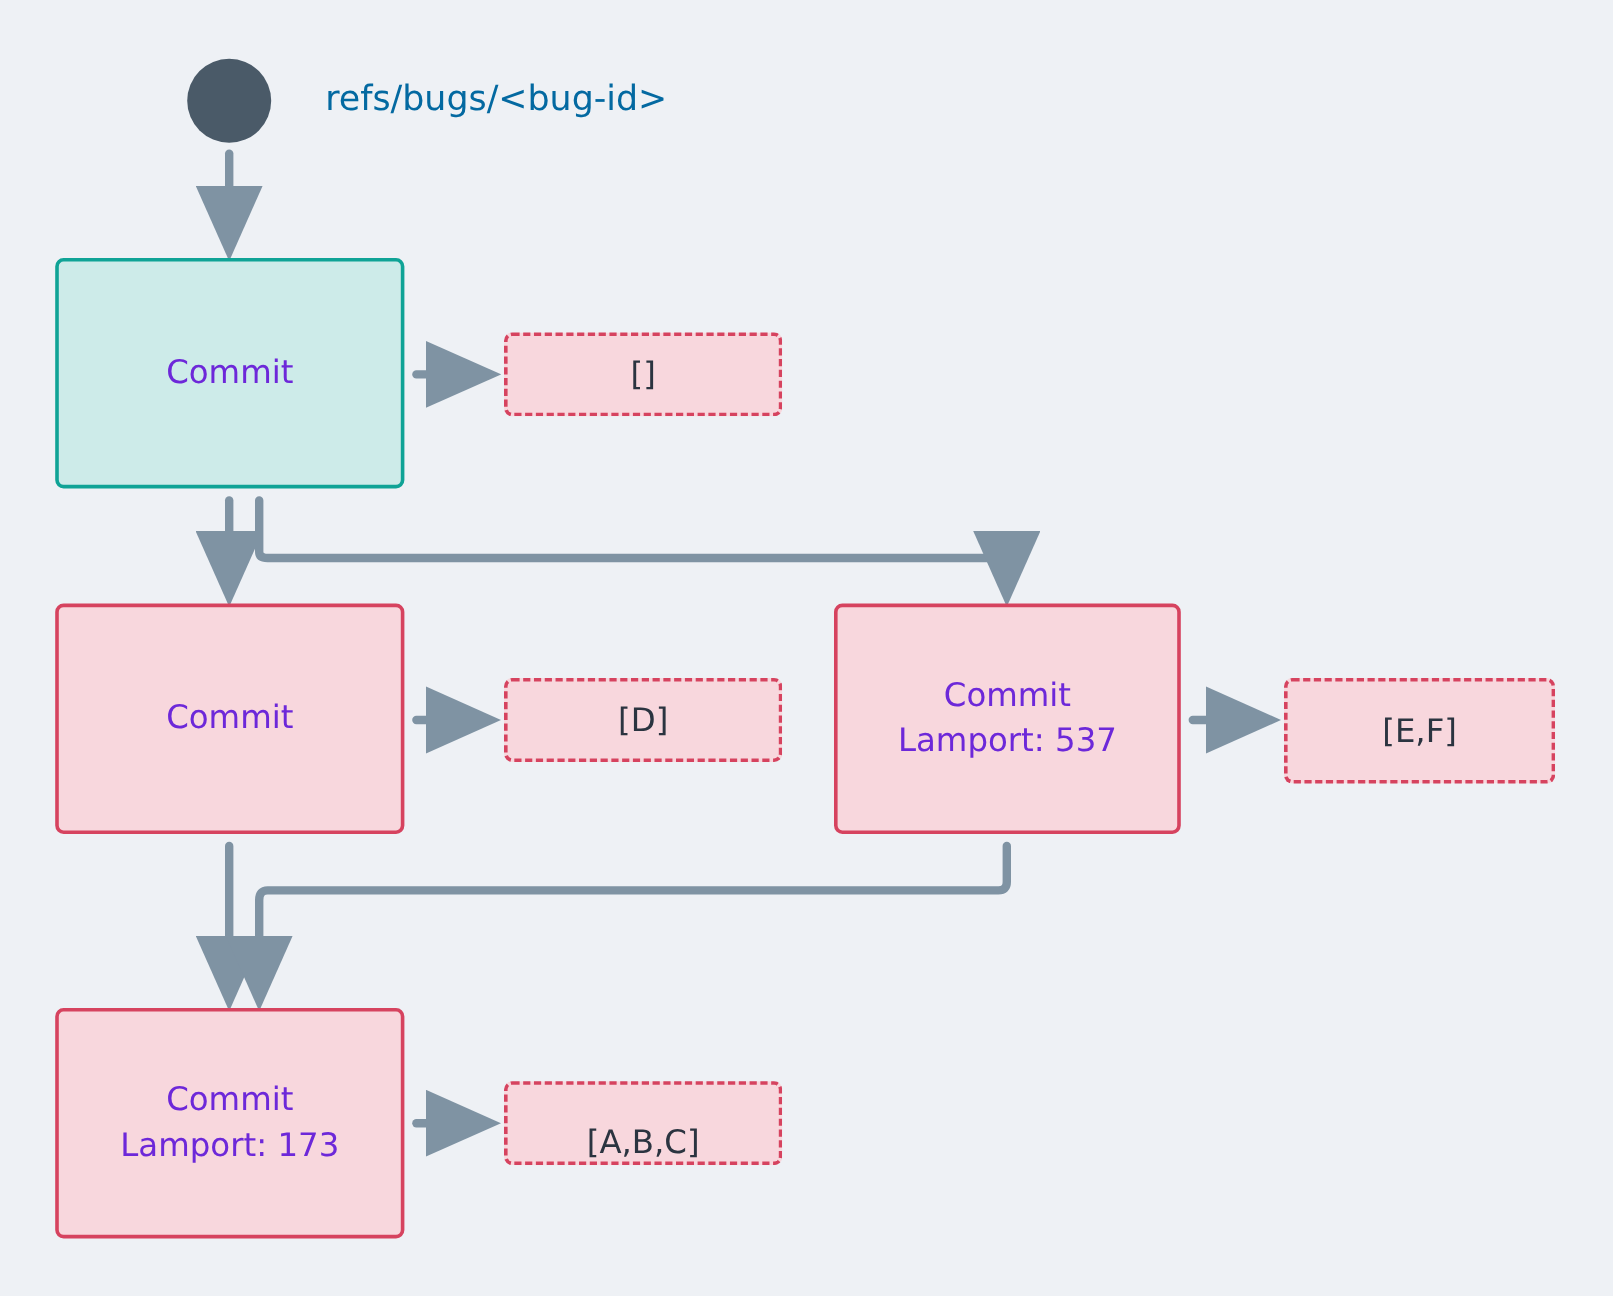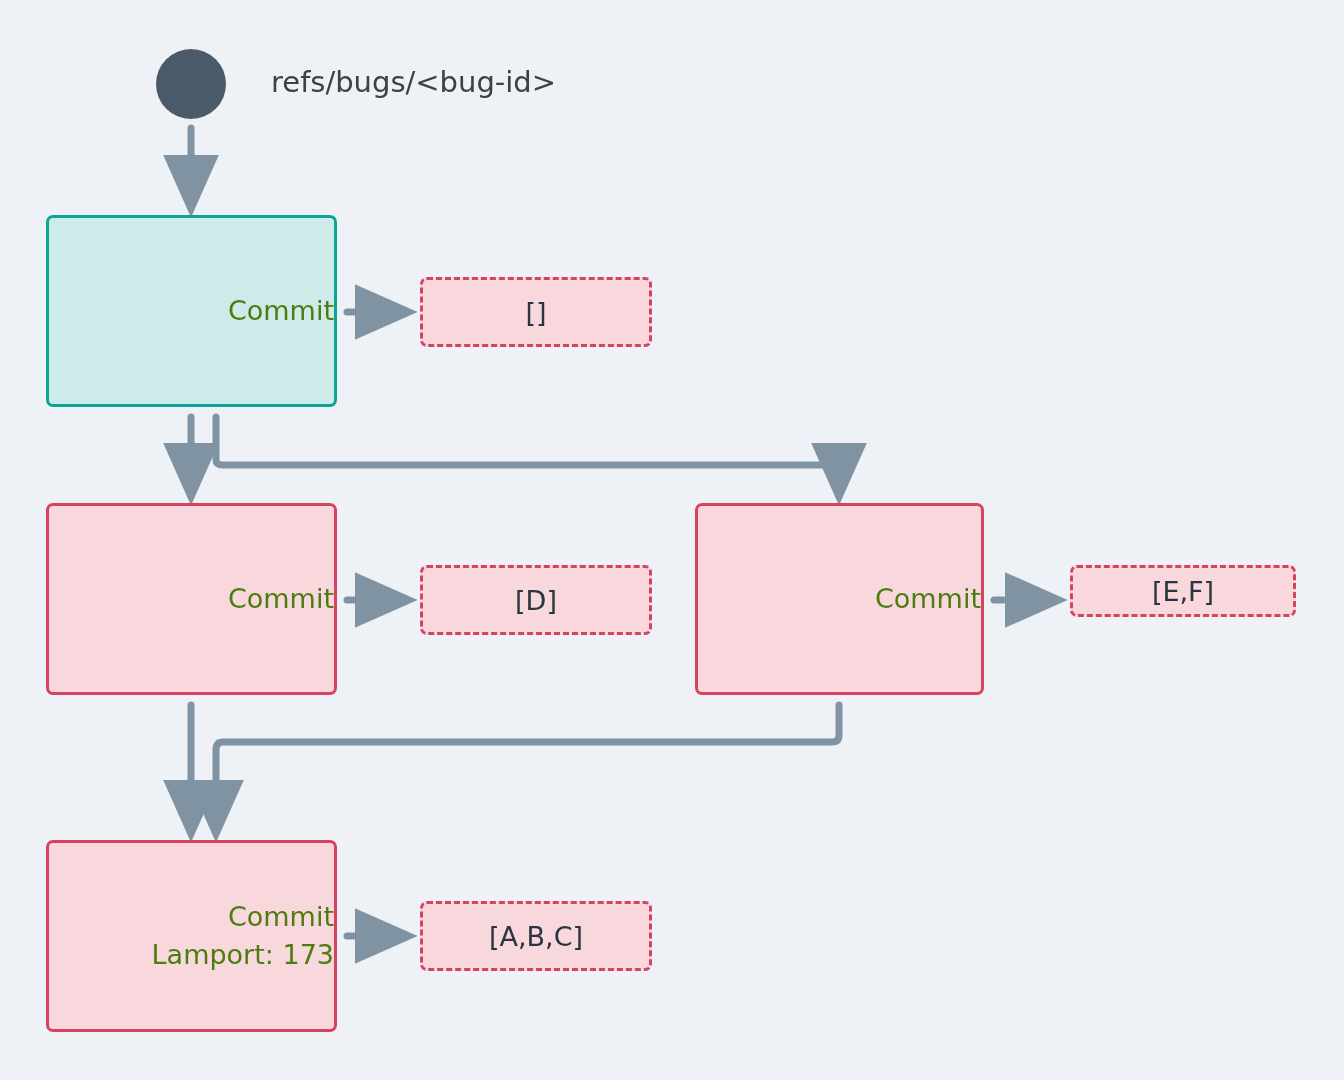--- a/index.html
+++ b/index.html
@@ -33,43 +33,43 @@
     top: 49px;
     width: 70px;
     height: 70px;
     border-radius: 50%;
     background: #4a5a68;
   }
 
   .head-text {
     position: absolute;
     left: 271px;
-    color: #404040;
+    color: #0369a1;
     white-space: nowrap;
   }
   .head-ref {
     top: 65px;
     font-size: 29px;
     font-weight: 400;
   }
   .head-order {
     top: 128px;
     font-size: 28px;
     font-weight: 700;
   }
 
   .node {
     position: absolute;
     box-sizing: border-box;
     border-radius: 7px;
     display: flex;
     flex-direction: column;
-    align-items: flex-end;
+    align-items: center;
     justify-content: center;
-    color: #4d7c0f;
+    color: #6d28d9;
     font-size: 27px;
     line-height: 1.42;
     text-align: center;
   }
   .node.teal {
     background: #cdebe9;
     border: 3px solid #0fa396;
   }
   .node.pink {
     background: #f8d7dd;
@@ -93,22 +93,22 @@
 
   
   #node-864  { left: 46px;  top: 215px; width: 291px; height: 192px; }
   #node-246  { left: 46px;  top: 503px; width: 291px; height: 192px; }
   #node-537  { left: 695px; top: 503px; width: 289px; height: 192px; }
   #node-127  { left: 46px;  top: 840px; width: 291px; height: 192px; }
 
   
   #badge-864 { left: 420px;  top: 277px; width: 232px; height: 70px; }
   #badge-246 { left: 420px;  top: 565px; width: 232px; height: 70px; }
-  #badge-537 { left: 1070px; top: 565px; width: 226px; height: 52px; }
-  #badge-127 { left: 420px;  top: 901px; width: 232px; height: 70px; }
+  #badge-537 { left: 1070px; top: 565px; width: 226px; height: 88px; }
+  #badge-127 { left: 420px;  top: 901px; width: 232px; height: 70px; align-items: flex-end; }
 </style>
 </head>
 <body>
 
 <div id="stage">
 
   <svg id="edges" viewBox="0 0 1344 1080">
     <defs>
       <marker id="ah" markerWidth="9" markerHeight="8" refX="7.2" refY="4" orient="auto" markerUnits="strokeWidth">
         <path d="M0,0 L9,4 L0,8 z" fill="#7f93a3"></path>
@@ -142,20 +142,21 @@
 
   <div class="node pink" id="node-246">
     <span class="ln">Commit</span>
   </div>
   <div class="badge" id="badge-246">
     <span>[D]</span>
   </div>
 
   <div class="node pink" id="node-537">
     <span class="ln">Commit</span>
+    <span class="ln">Lamport: 537</span>
   </div>
   <div class="badge" id="badge-537">
     <span>[E,F]</span>
   </div>
 
   <div class="node pink" id="node-127">
     <span class="ln">Commit</span>
     <span class="ln">Lamport: 173</span>
   </div>
   <div class="badge" id="badge-127">

